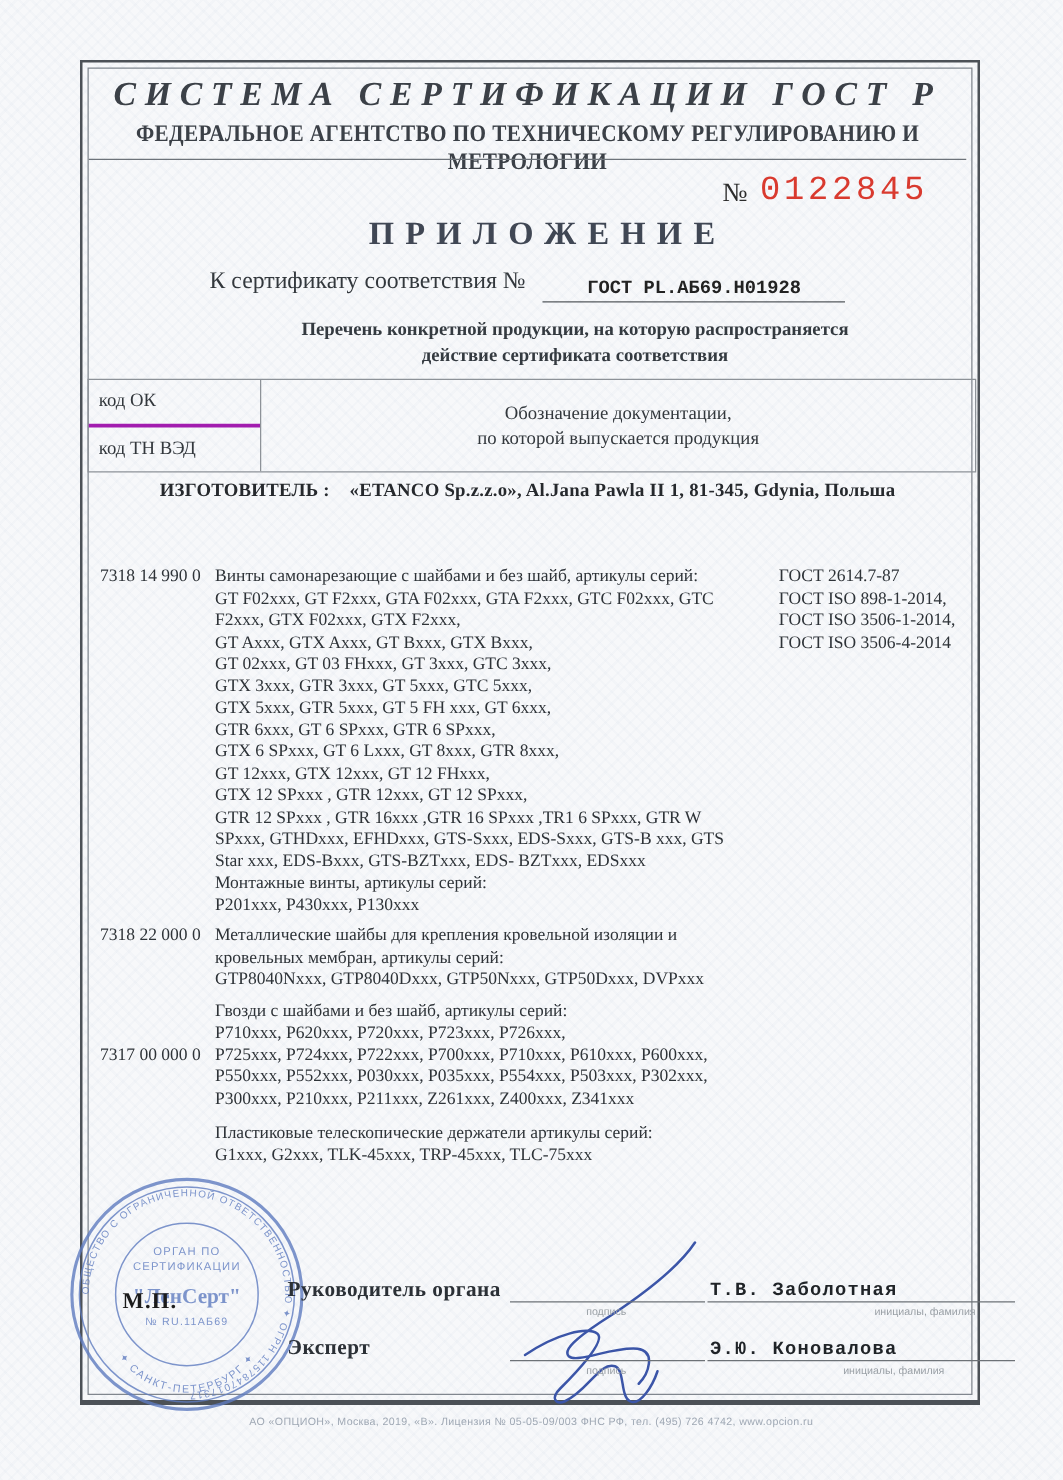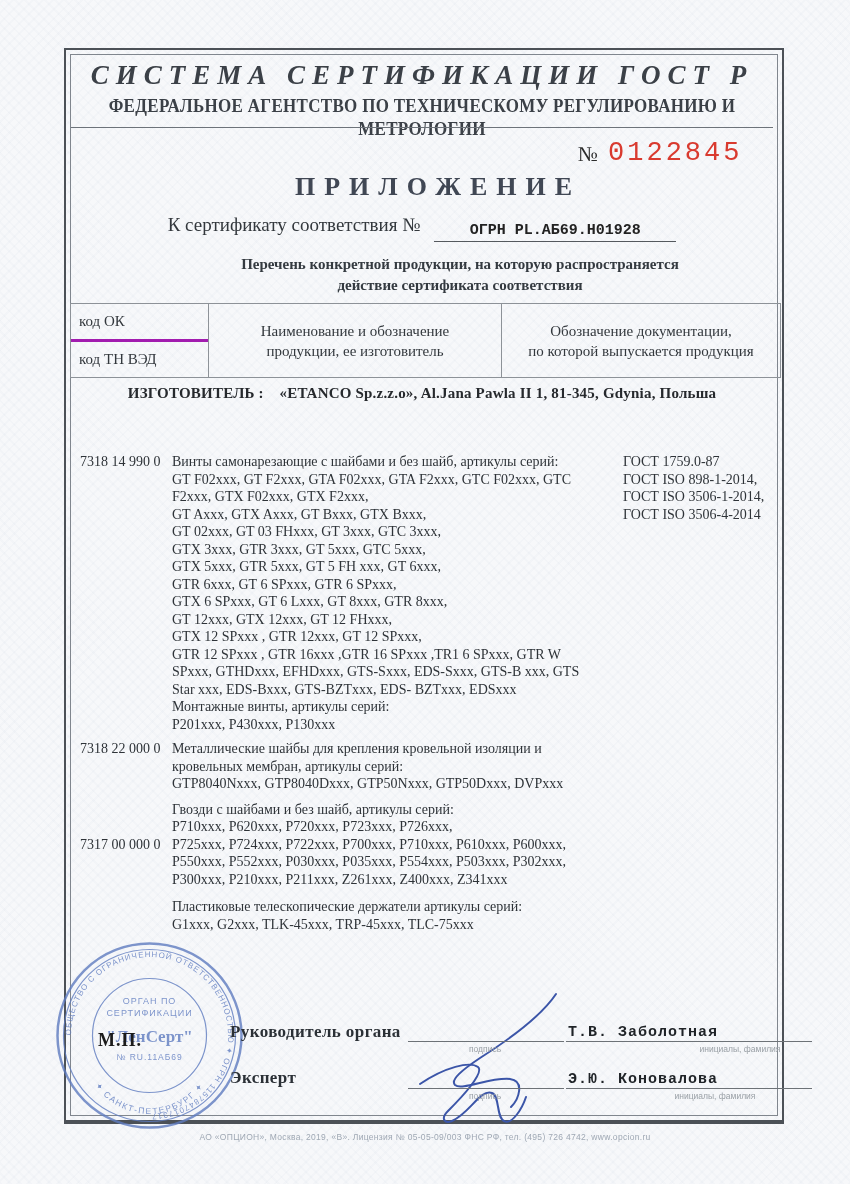--- a/index.html
+++ b/index.html
@@ -121,33 +121,31 @@
 
 <div class="abs doc-number">
   <span class="no">№</span>
   <span class="val">0122845</span>
 </div>
 
 <div class="abs title">ПРИЛОЖЕНИЕ</div>
 
 <div class="abs certline">
   <span class="lbl">К сертификату соответствия №</span>
-  <span class="val">ОГРН PL.АБ69.H01928</span>
+  <span class="val">ГОСТ PL.АБ69.H01928</span>
 </div>
 
 <div class="abs subtitle">Перечень конкретной продукции,  на которую распространяется
 действие сертификата соответствия</div>
 
 <div class="abs ptable">
   <div class="c1">
     <div class="half">код ОК</div>
     <div class="half">код ТН ВЭД</div>
   </div>
-  <div class="c2">Наименование и обозначение
-продукции, ее изготовитель</div>
   <div class="c3">Обозначение документации,
 по которой выпускается продукция</div>
 </div>
 
 <div class="abs manufacturer">
   <span>ИЗГОТОВИТЕЛЬ :</span>
   <span>&nbsp;&nbsp;</span>
   <span>«ETANCO Sp.z.z.o», Al.Jana Pawla II 1, 81-345, Gdynia, Польша</span>
 </div>
 
@@ -162,21 +160,21 @@
 GTX 5xxx, GTR 5xxx, GT 5 FH xxx, GT 6xxx,
 GTR  6xxx, GT 6 SPxxx, GTR 6 SPxxx,
 GTX 6 SPxxx, GT 6 Lxxx, GT 8xxx,  GTR  8xxx,
 GT 12xxx, GTX 12xxx, GT 12  FHxxx,
 GTX 12 SPxxx , GTR 12xxx, GT 12 SPxxx,
 GTR 12 SPxxx , GTR 16xxx ,GTR 16 SPxxx ,TR1 6 SPxxx, GTR W
 SPxxx, GTHDxxx, EFHDxxx, GTS-Sxxx, EDS-Sxxx, GTS-B xxx, GTS
 Star xxx, EDS-Bxxx, GTS-BZTxxx, EDS- BZTxxx, EDSxxx
 Монтажные винты, артикулы серий:
 P201xxx, P430xxx, P130xxx</div>
-  <div class="docs">ГОСТ 1759.0-87
+  <div class="docs">ГОСТ 2614.7-87
 ГОСТ ISO 898-1-2014,
 ГОСТ ISO 3506-1-2014,
 ГОСТ ISO 3506-4-2014</div>
 
   <div class="spacer sp1"></div>
 
   <div class="code">7318 22 000 0</div>
   <div class="ptext">Металлические шайбы для крепления кровельной изоляции и
 кровельных мембран, артикулы серий:
 GTP8040Nxxx, GTP8040Dxxx, GTP50Nxxx, GTP50Dxxx, DVPxxx</div>

